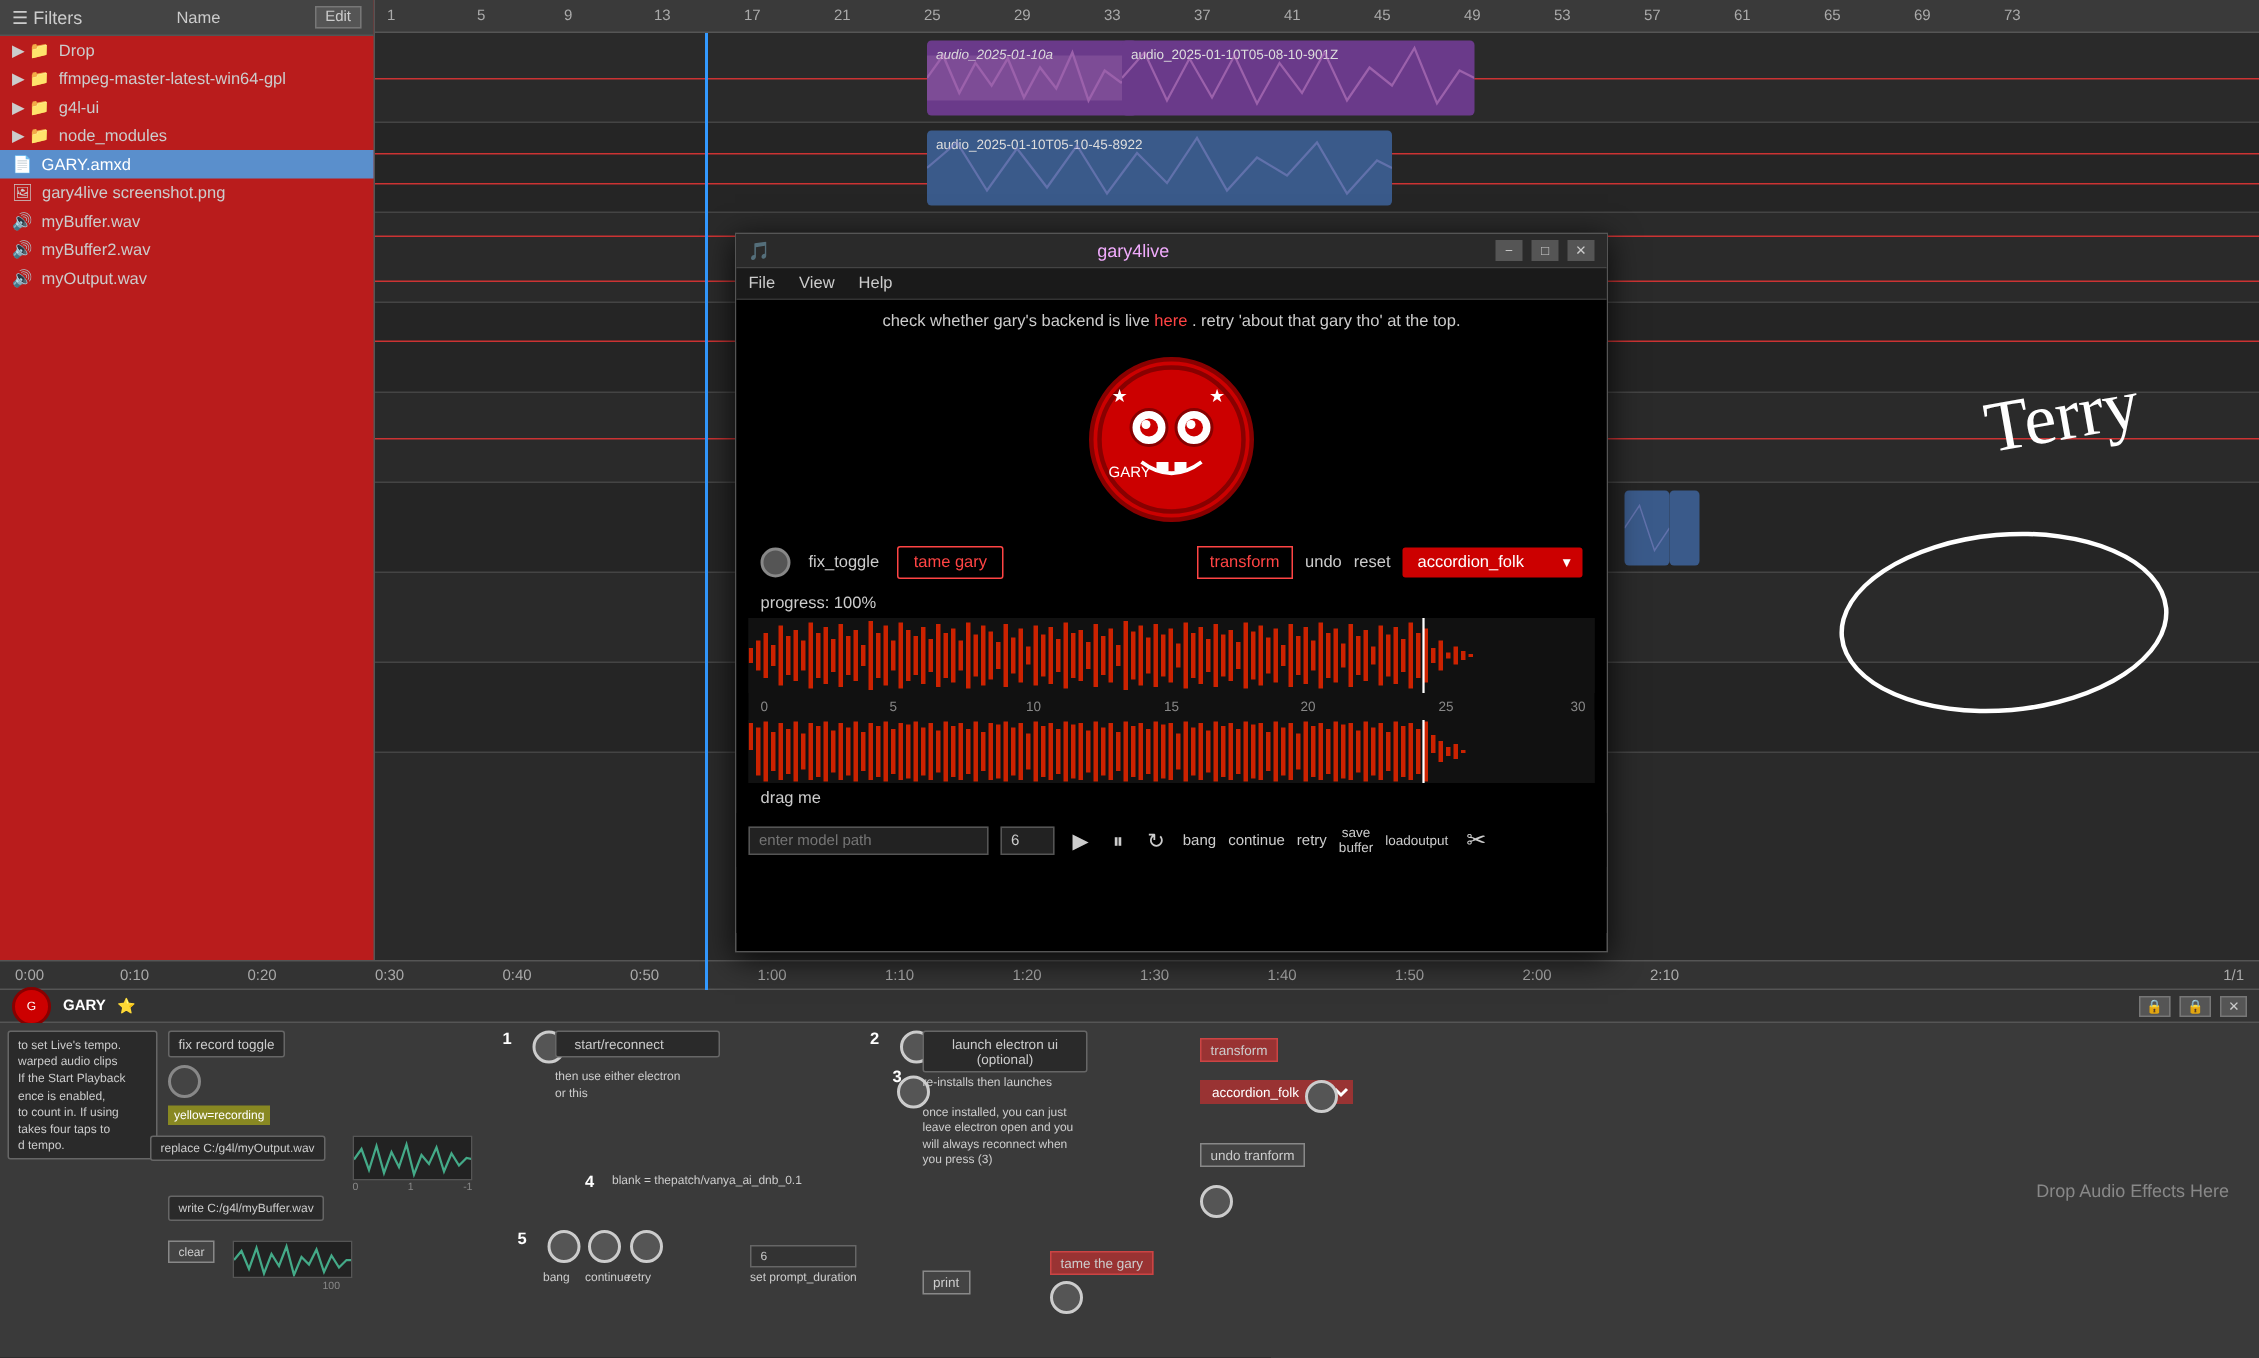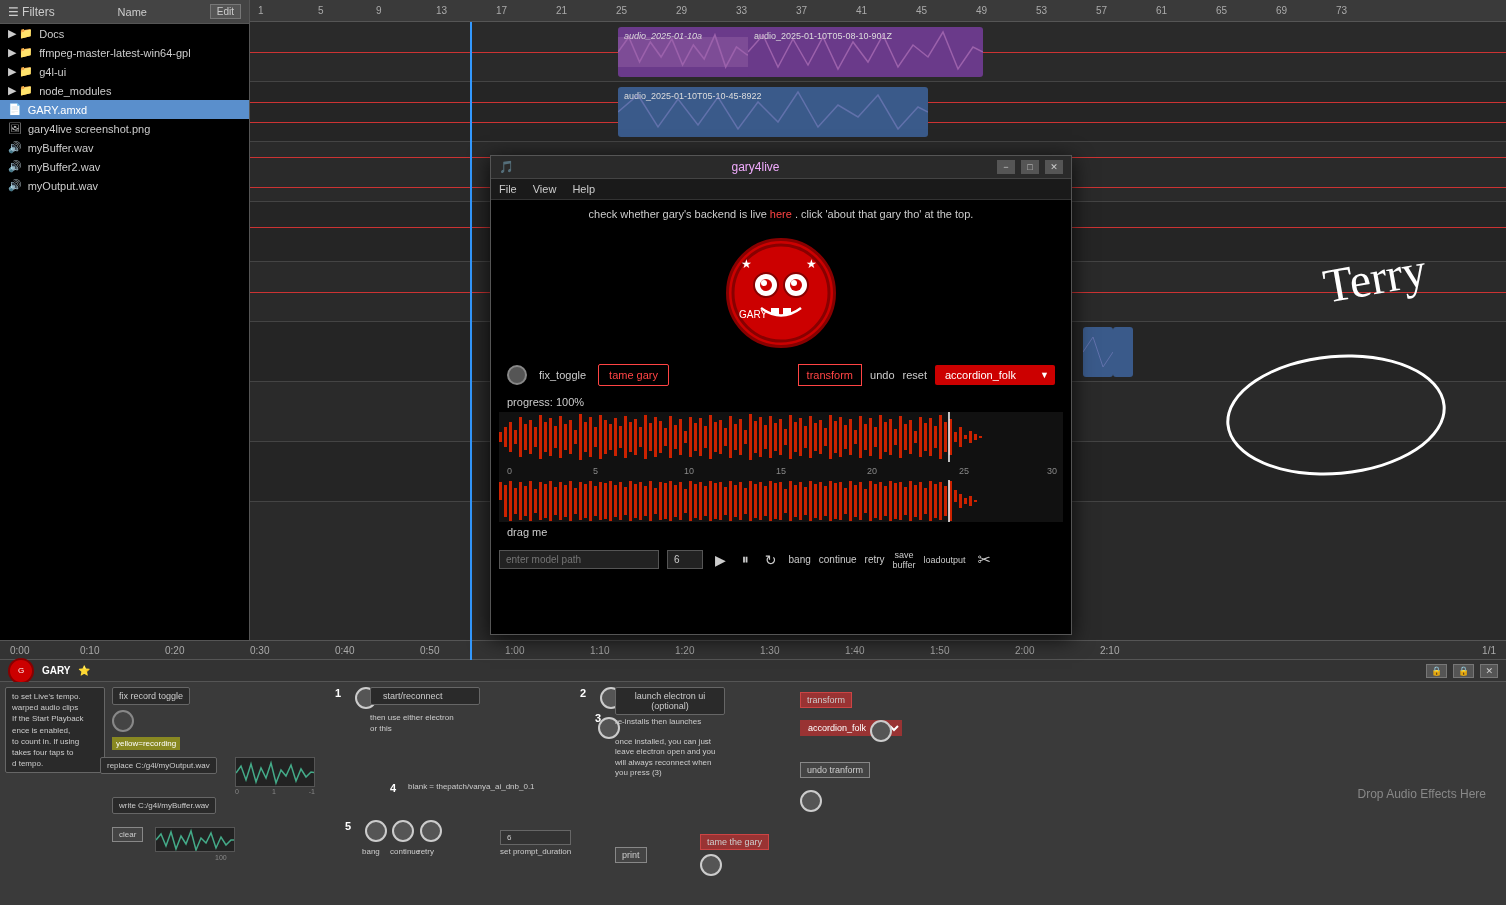--- a/index.html
+++ b/index.html
@@ -1,21 +1,21 @@
 <!DOCTYPE html>
 <html><head>
   <meta charset="utf-8">
   <style>
     * { margin: 0; padding: 0; box-sizing: border-box; }
     body { width: 1506px; height: 905px; overflow: hidden; background: #2a2a2a; font-family: Arial, sans-serif; font-size: 12px; color: #ccc; position: relative; }
 
     
     #sidebar {
       position: absolute; left: 0; top: 0; width: 250px; height: 760px;
-      background: #000000; border-right: 1px solid #555;
+      background: #b91c1c; border-right: 1px solid #555;
     }
     #sidebar-header {
       display: flex; justify-content: space-between; align-items: center;
       padding: 4px 8px; background: #444; border-bottom: 1px solid #555;
     }
     #sidebar-edit-btn {
       background: #555; color: #ccc; border: 1px solid #777; padding: 1px 6px; font-size: 10px; cursor: pointer;
     }
     .sidebar-item {
       display: flex; align-items: center; padding: 3px 8px; cursor: pointer;
@@ -190,21 +190,21 @@
 <body>
 
 <div id="sidebar">
   <div id="sidebar-header">
     <div id="sidebar-filter-icon">☰ <span>Filters</span></div>
     <div style="font-size:11px;color:#ccc;">Name</div>
     <button id="sidebar-edit-btn">Edit</button>
   </div>
   <div class="sidebar-item">
     <span class="icon">▶ 📁</span>
-    <span class="label">Docs</span>
+    <span class="label">Drop</span>
   </div>
   <div class="sidebar-item">
     <span class="icon">▶ 📁</span>
     <span class="label">ffmpeg-master-latest-win64-gpl</span>
   </div>
   <div class="sidebar-item">
     <span class="icon">▶ 📁</span>
     <span class="label">g4l-ui</span>
   </div>
   <div class="sidebar-item">
@@ -332,21 +332,21 @@
   <div id="modal-menubar">
     <span class="menu-item">File</span>
     <span class="menu-item">View</span>
     <span class="menu-item">Help</span>
   </div>
   <div id="modal-body">
 
     <div id="status-bar">
       <span>check whether gary's backend is live</span>
       <a href="#">here</a>
-      <span>. click 'about that gary tho' at the top.</span>
+      <span>. retry 'about that gary tho' at the top.</span>
     </div>
 
     <div id="gary-logo-area">
       <div id="gary-logo">
 
         <svg width="100" height="100" viewBox="0 0 100 100">
           <circle cx="50" cy="50" r="48" fill="#cc0000" stroke="#880000" stroke-width="3"></circle>
 
           <circle cx="35" cy="42" r="12" fill="white" stroke="#880000" stroke-width="2"></circle>
           <circle cx="65" cy="42" r="12" fill="white" stroke="#880000" stroke-width="2"></circle>

